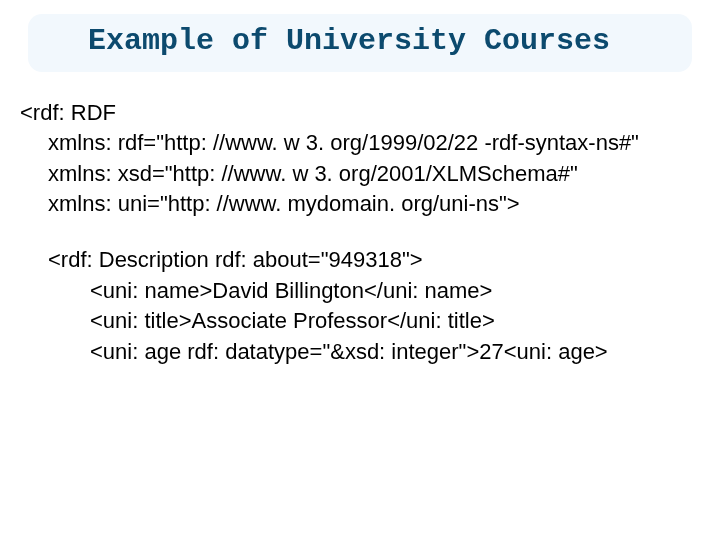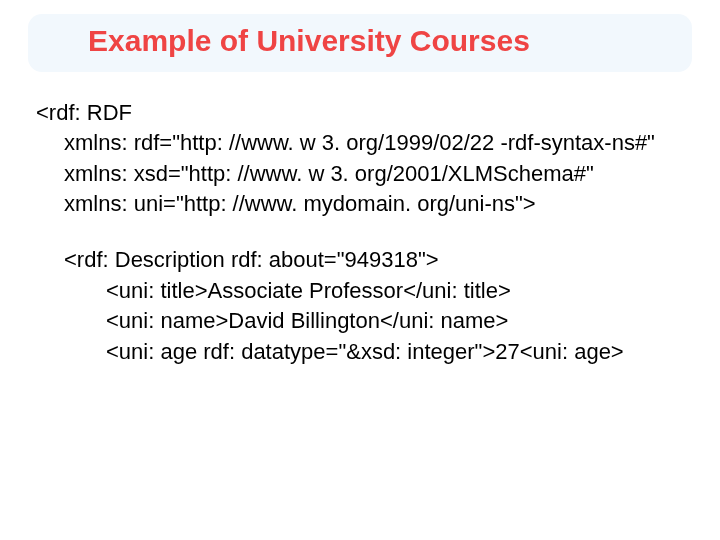--- a/index.html
+++ b/index.html
@@ -21,25 +21,26 @@
   .title-bar {
     margin: 14px 28px 0 28px;
     background: #f2f8fd;
     border-radius: 14px;
     padding: 10px 18px 14px 60px;
     box-sizing: border-box;
   }
   .title-text {
     font-size: 30px;
     font-weight: bold;
-    color: #ef4444;
+    color: #0c4a6e;
     white-space: nowrap;
+    font-family: Liberation Mono, monospace;
   }
   .body {
-    margin: 26px 20px 0 36px;
+    margin: 26px 20px 0 20px;
     font-size: 22px;
     line-height: 1.38;
   }
   .block {
     margin-bottom: 26px;
   }
   .ind1 { padding-left: 28px; }
   .ind2 { padding-left: 70px; }
 </style>
 </head>
@@ -55,20 +56,20 @@
 
     <div class="block">
       <div>&lt;rdf: RDF</div>
       <div class="ind1">xmlns: rdf="http: //www. w 3. org/1999/02/22 -rdf-syntax-ns#"</div>
       <div class="ind1">xmlns: xsd="http: //www. w 3. org/2001/XLMSchema#"</div>
       <div class="ind1">xmlns: uni="http: //www. mydomain. org/uni-ns"&gt;</div>
     </div>
 
     <div class="block">
       <div class="ind1">&lt;rdf: Description rdf: about="949318"&gt;</div>
+      <div class="ind2">&lt;uni: name&gt;David Billington&lt;/uni: name&gt;</div>
       <div class="ind2">&lt;uni: title&gt;Associate Professor&lt;/uni: title&gt;</div>
-      <div class="ind2">&lt;uni: name&gt;David Billington&lt;/uni: name&gt;</div>
       <div class="ind2">&lt;uni: age rdf: datatype="&amp;xsd: integer"&gt;27&lt;uni: age&gt;</div>
     </div>
 
   </div>
 
 </div>
 
 </body></html>

